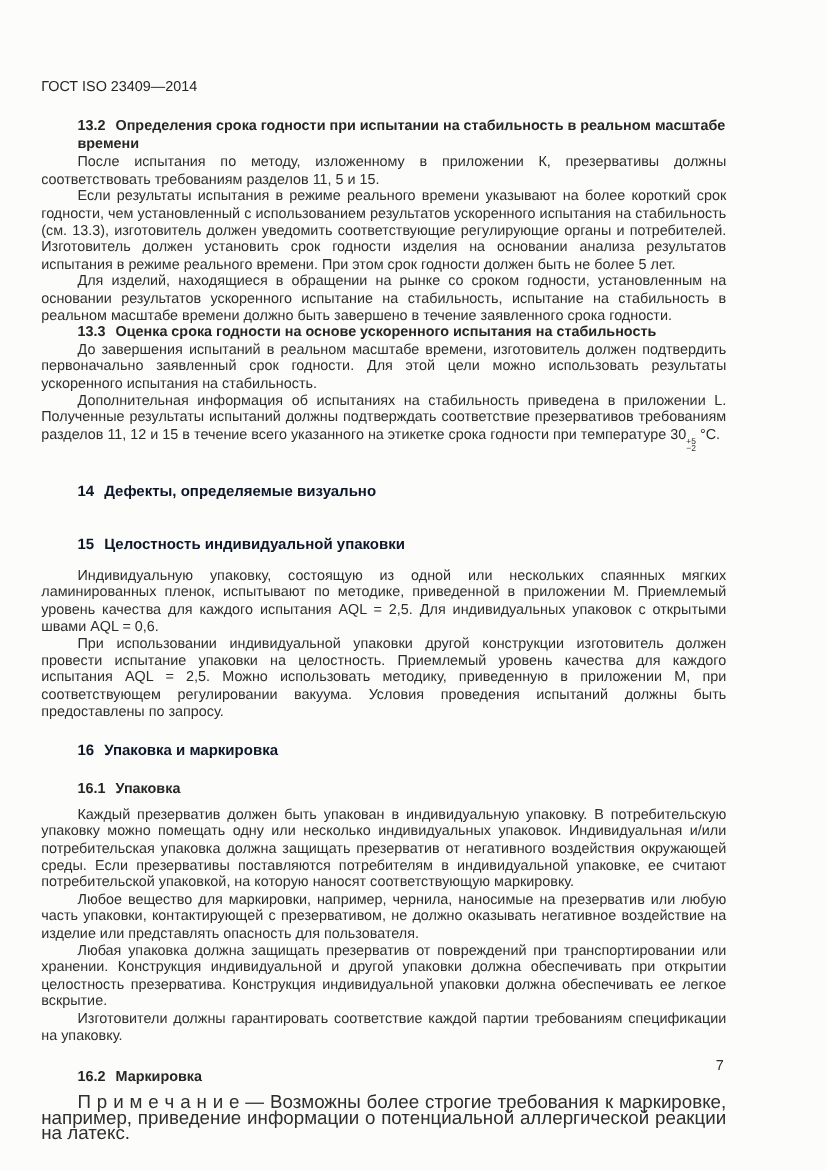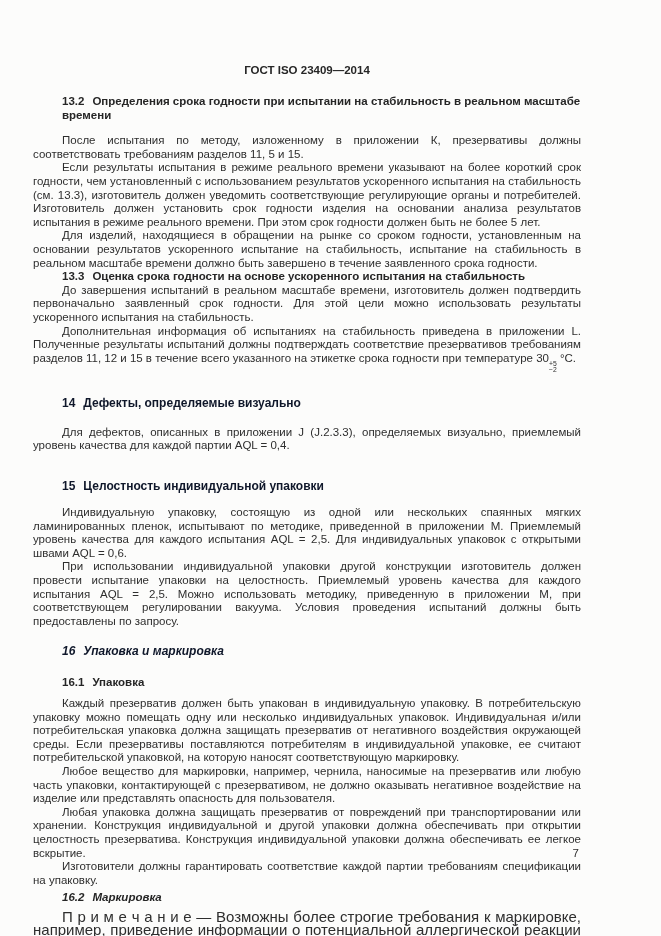--- a/index.html
+++ b/index.html
@@ -12,55 +12,55 @@
     width: 661px;
     height: 936px;
     background: #fcfcfb;
     box-sizing: border-box;
     padding: 64px 80px 0 33px;
     font-family: "Liberation Sans", sans-serif;
     color: #2e2e2e;
     overflow: hidden;
   }
   .doc-header {
-    text-align: center;
-    font-weight: bold;
+    text-align: left;
+    font-weight: normal;
     font-size: 11.5px;
     line-height: 13px;
     margin: 0 0 18px 0;
     color: #262626;
   }
   p.body {
     margin: 0;
     font-size: 11.5px;
     line-height: 13.6px;
     text-align: justify;
     text-indent: 29px;
   }
   .sub-heading {
     font-size: 11.5px;
     line-height: 13.6px;
     font-weight: bold;
     margin: 0 0 0 29px;
     color: #262626;
   }
-  #h13-2 { margin-bottom: 12px; }
+  #h13-2 { margin-bottom: 2px; }
   #h13-3 { margin-top: 0; }
   #h16-1 { margin-top: 16px; margin-bottom: 7px; }
-  #h16-2 { margin-top: 4px; margin-bottom: 5px; font-style: italic; }
+  #h16-2 { margin-top: 20px; margin-bottom: 5px; }
   .chapter-heading {
     font-size: 12px;
     line-height: 17px;
     font-weight: bold;
     margin: 0 0 0 29px;
     color: #0f172a;
   }
   #h14 { margin-top: 21px; margin-bottom: 14px; }
   #h15 { margin-top: 25px; margin-bottom: 11px; }
-  #h16 { margin-top: 15px; margin-bottom: 0; font-style: italic; }
+  #h16 { margin-top: 15px; margin-bottom: 0; }
   .h-num { padding-right: 8px; }
   .temp-stack {
     display: inline-flex;
     flex-direction: column;
     vertical-align: -4px;
     font-size: 6.8px;
     line-height: 6.6px;
     text-indent: 0;
   }
   p.note {
@@ -91,21 +91,20 @@
   <p class="body">Для изделий, находящиеся в обращении на рынке со сроком годности, установленным на основании результатов ускоренного испытание на стабильность, испытание на стабильность в реальном масштабе времени должно быть завершено в течение заявленного срока годности.</p>
 
   <h4 class="sub-heading" id="h13-3"><span class="h-num">13.3</span><span>Оценка срока годности на основе ускоренного испытания на стабильность</span></h4>
   <p class="body">До завершения испытаний в реальном масштабе времени, изготовитель должен подтвердить первоначально заявленный срок годности. Для этой цели можно использовать результаты ускоренного испытания на стабильность.</p>
   <p class="body"><span>Дополнительная информация об испытаниях на стабильность приведена в приложении L. Полученные результаты испытаний должны подтверждать соответствие презервативов требованиям разделов 11, 12 и 15 в течение всего указанного на этикетке срока годности при температуре 30</span><span class="temp-stack">
         <span>+5</span>
         <span>−2</span>
       </span><span> °С.</span></p>
 
   <h2 class="chapter-heading" id="h14"><span class="h-num">14</span><span>Дефекты, определяемые визуально</span></h2>
-  <p class="body">Для дефектов, описанных в приложении J (J.2.3.3), определяемых визуально, приемлемый уровень качества для каждой партии AQL = 0,4.</p>
 
   <h2 class="chapter-heading" id="h15"><span class="h-num">15</span><span>Целостность индивидуальной упаковки</span></h2>
   <p class="body">Индивидуальную упаковку, состоящую из одной или нескольких спаянных мягких ламинированных пленок, испытывают по методике, приведенной в приложении М. Приемлемый уровень качества для каждого испытания AQL = 2,5. Для индивидуальных упаковок с открытыми швами AQL = 0,6.</p>
   <p class="body">При использовании индивидуальной упаковки другой конструкции изготовитель должен провести испытание упаковки на целостность. Приемлемый уровень качества для каждого испытания AQL = 2,5. Можно использовать методику, приведенную в приложении М, при соответствующем регулировании вакуума. Условия проведения испытаний должны быть предоставлены по запросу.</p>
 
   <h2 class="chapter-heading" id="h16"><span class="h-num">16</span><span>Упаковка и маркировка</span></h2>
 
   <h4 class="sub-heading" id="h16-1"><span class="h-num">16.1</span><span>Упаковка</span></h4>
   <p class="body">Каждый презерватив должен быть упакован в индивидуальную упаковку. В потребительскую упаковку можно помещать одну или несколько индивидуальных упаковок. Индивидуальная и/или потребительская упаковка должна защищать презерватив от негативного воздействия окружающей среды. Если презервативы поставляются потребителям в индивидуальной упаковке, ее считают потребительской упаковкой, на которую наносят соответствующую маркировку.</p>
   <p class="body">Любое вещество для маркировки, например, чернила, наносимые на презерватив или любую часть упаковки, контактирующей с презервативом, не должно оказывать негативное воздействие на изделие или представлять опасность для пользователя.</p>

